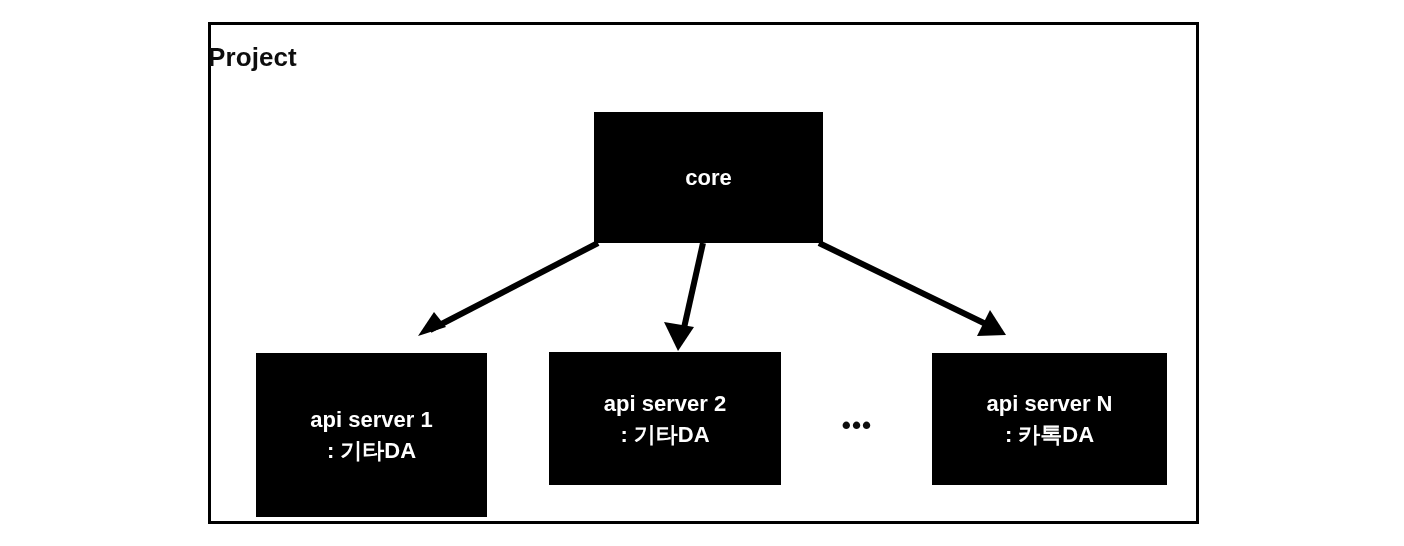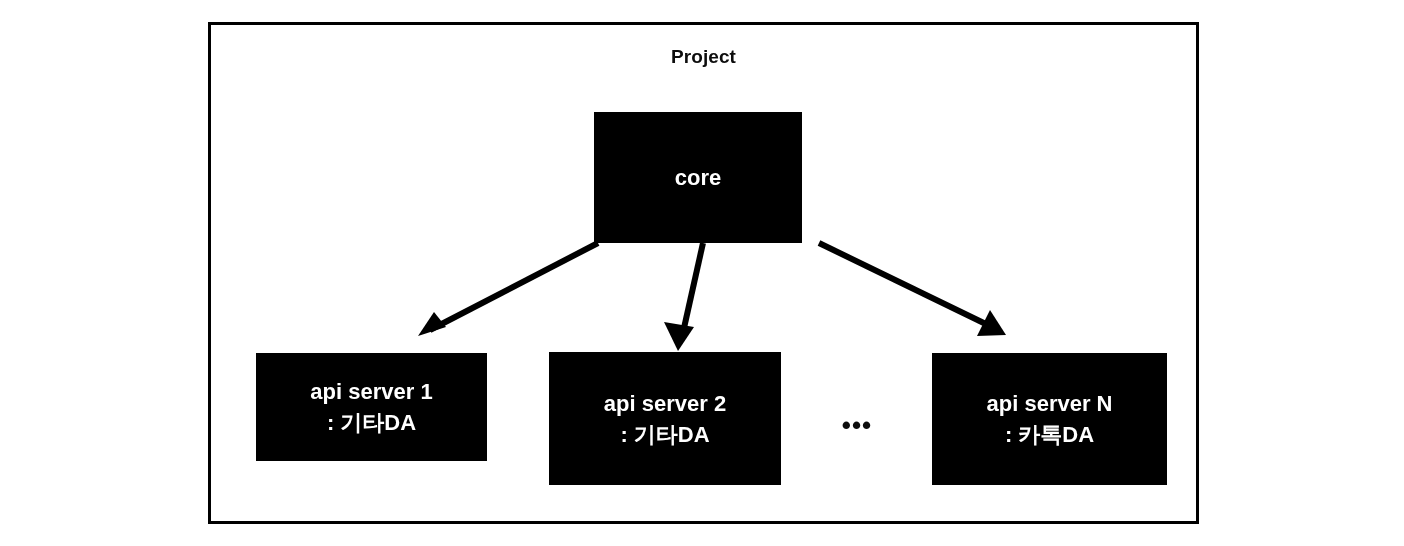--- a/index.html
+++ b/index.html
@@ -35,22 +35,22 @@
     border: 3px solid #000000;
     background: #ffffff;
   }
 
   
   #project-title {
     position: absolute;
     left: 208px;
     top: 43px;
     width: 991px;
-    text-align: center;
-    font-size: 19px;
+    text-align: left;
+    font-size: 26px;
     font-weight: bold;
     color: #0d0d0d;
     letter-spacing: 0.1px;
     line-height: 28px;
     white-space: nowrap;
   }
 
   
   .node-box {
     position: absolute;
@@ -73,27 +73,27 @@
     font-weight: bold;
     font-size: 22px;
     line-height: 31px;
     white-space: pre;
   }
 
   
   #node-core {
     left: 594px;
     top: 112px;
-    width: 208px;
+    width: 229px;
     height: 131px;
   }
   #node-core .node-label { font-size: 22px; }
 
   
-  #node-api-1 { left: 256px;  top: 353px; width: 231px; height: 108px; }
+  #node-api-1 { left: 256px;  top: 353px; width: 231px; height: 164px; }
   #node-api-2 { left: 549px;  top: 352px; width: 232px; height: 133px; }
   #node-api-3 { left: 932px;  top: 353px; width: 235px; height: 132px; }
 
   .node-text-stack {
     display: flex;
     flex-direction: column;
     align-items: center;
     justify-content: center;
   }
 

